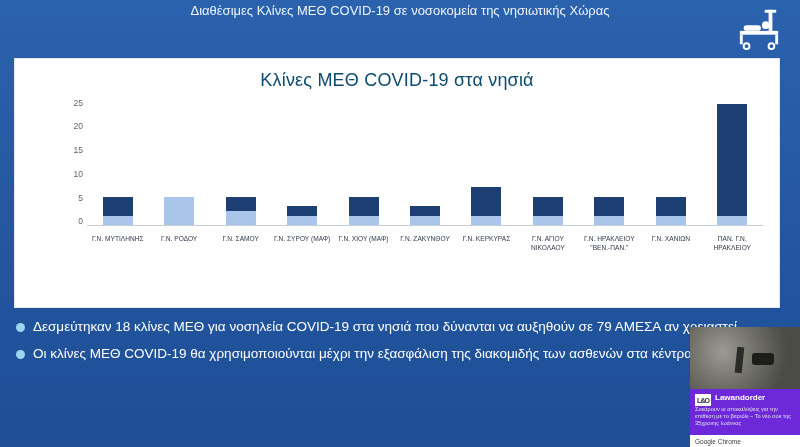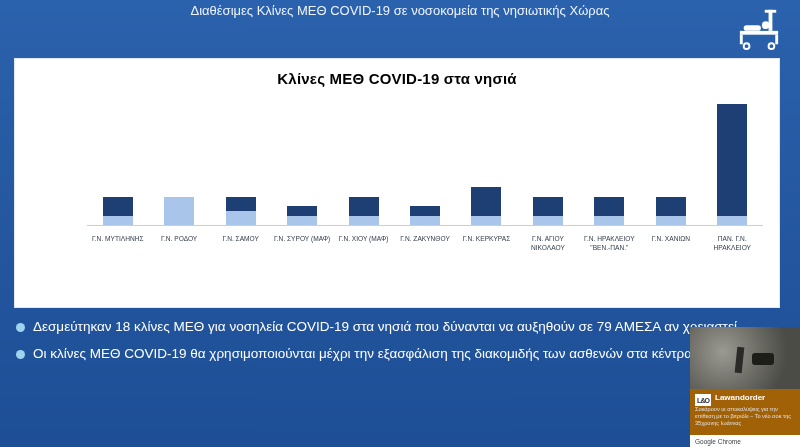--- a/index.html
+++ b/index.html
@@ -27,21 +27,21 @@
   }
   .bed-icon{
     position:absolute;right:18px;top:6px;width:46px;height:44px;
   }
   
   .card{
     position:absolute;left:14px;top:58px;width:764px;height:248px;
     background:#ffffff;border:1px solid #e3e7ee;
   }
   .card-title{
-    text-align:center;font-size:15px;font-weight:bold;color:#000000;
+    text-align:center;font-size:18px;font-weight:normal;color:#0c4a6e;
     margin-top:11px;letter-spacing:.2px;
   }
   .plot{
     position:absolute;left:0;top:34px;width:764px;height:170px;
   }
   .yaxis{
     position:absolute;left:38px;top:10px;width:30px;height:122px;
   }
   .yaxis .tick{
     position:absolute;right:0;font-size:8.5px;color:#5a6474;
@@ -111,21 +111,21 @@
   .pip .fig{
     position:absolute;left:46px;top:20px;width:7px;height:26px;
     background:#2a2a26;transform:rotate(6deg);
   }
   .pip .fig2{
     position:absolute;left:62px;top:26px;width:22px;height:12px;
     background:#1d1d1a;border-radius:3px;
   }
   .pip .news{
     position:absolute;left:0;top:62px;width:110px;height:58px;
-    background:#a16207;color:#fff;padding:4px 5px;box-sizing:border-box;
+    background:#6d28d9;color:#fff;padding:4px 5px;box-sizing:border-box;
   }
   .pip .logo{
     width:16px;height:12px;background:#fff;color:#2c2f36;
     font-size:7px;font-weight:bold;display:flex;align-items:center;
     justify-content:center;float:left;margin-right:4px;margin-top:1px;
     letter-spacing:-1px;
   }
   .pip .brand{font-size:8px;font-weight:bold;margin-bottom:2px;}
   .pip .desc{font-size:5.6px;line-height:7px;color:#dfe2e8;clear:both;}
   .pip .source{
@@ -151,20 +151,28 @@
       <circle cx="31" cy="20" r="4" fill="#ffffff"></circle>
       <rect x="34" y="4" width="4" height="22" fill="#ffffff"></rect>
       <rect x="30" y="4" width="12" height="3" fill="#ffffff"></rect>
     </svg>
   </div>
 
   <div class="card">
     <div class="card-title">Κλίνες  ΜΕΘ COVID-19 στα νησιά</div>
 
     <div class="plot">
+      <div class="yaxis">
+        <div class="tick" style="top:0%">25</div>
+        <div class="tick" style="top:19%">20</div>
+        <div class="tick" style="top:38.5%">15</div>
+        <div class="tick" style="top:58%">10</div>
+        <div class="tick" style="top:77.5%">5</div>
+        <div class="tick" style="top:97%">0</div>
+      </div>
 
       <div class="grid-area">
         <div class="bars">
 
           <div class="slot">
             <div class="pair">
                 <div class="stack">
               <div class="upper" style="height:18.8px"></div>
               <div class="lower" style="height:9.4px"></div>
             </div>

